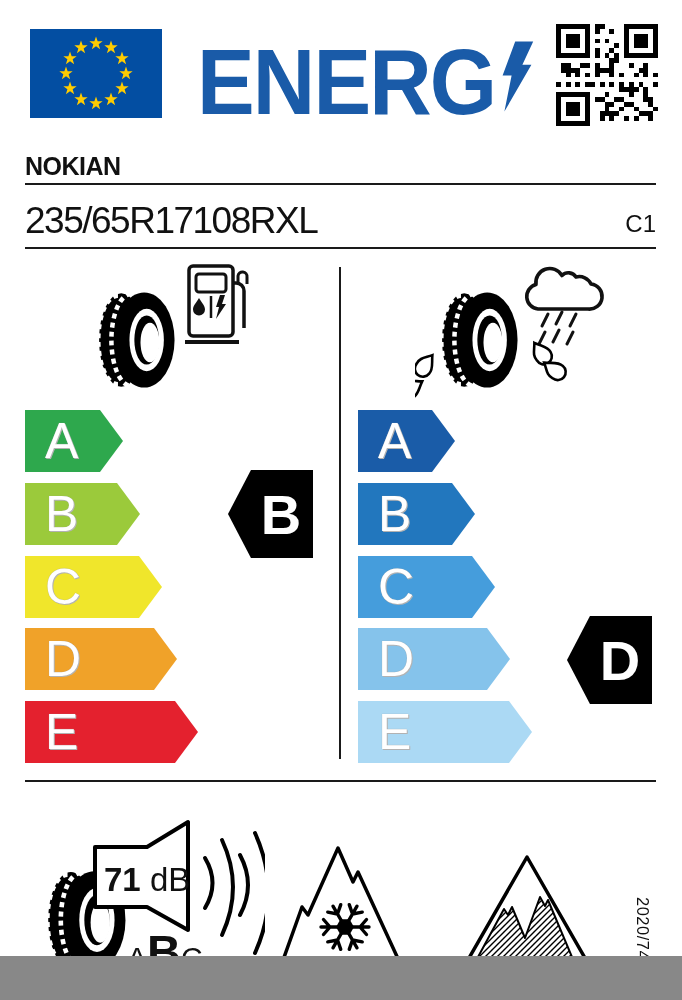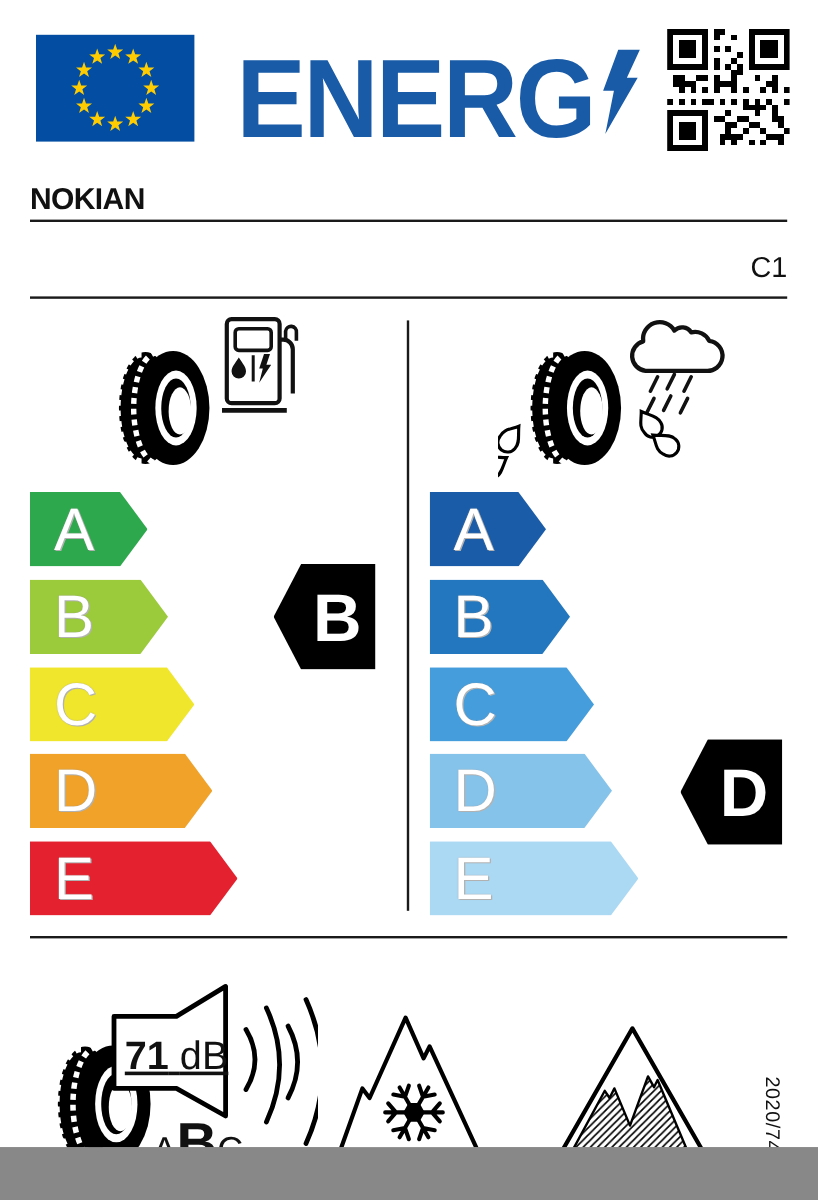--- a/index.html
+++ b/index.html
@@ -33,21 +33,21 @@
   .ww1{width:97px}.ww2{width:117px}.ww3{width:137px}.ww4{width:152px}.ww5{width:174px}
 
   .marker { position:absolute; width:85px; height:88px; background:#000; color:#fff;
             clip-path:polygon(27% 0, 100% 0, 100% 100%, 27% 100%, 0 50%);
             display:flex; align-items:center; justify-content:center; padding-left:21px;
             font-size:56px; font-weight:bold; }
   .marker-fuel { left:228px; top:470px; }
   .marker-wet  { left:567px; top:616px; }
 
   
-  .noise-db { position:absolute; left:104px; top:861px; font-size:33px; white-space:nowrap;text-decoration:underline; }
+  .noise-db { position:absolute; left:104px; top:861px; font-size:33px; white-space:nowrap; }
   .noise-db b { font-weight:bold; }
   .noise-abc { position:absolute; left:127px; top:924px; display:flex; align-items:baseline; letter-spacing:0; }
   .noise-abc .sm { font-size:30px; }
   .noise-abc .big { font-size:47px; font-weight:bold; }
   .regnum { position:absolute; left:652px; top:897px; font-size:16.5px; letter-spacing:0.5px;
             transform:rotate(90deg); transform-origin:top left; white-space:nowrap; }
   svg { display:block; }
 </style>
 </head>
 <body>
@@ -280,20 +280,21 @@
         <rect x="2" y="20" width="1" height="1"></rect>
         <rect x="3" y="20" width="1" height="1"></rect>
         <rect x="4" y="20" width="1" height="1"></rect>
         <rect x="5" y="20" width="1" height="1"></rect>
         <rect x="6" y="20" width="1" height="1"></rect>
       </g>
   </svg>
 
   <div class="brand">NOKIAN</div>
   <div class="rule rule1"></div>
+  <div class="tiresize">235/65R17108RXL</div>
   <div class="tireclass">C1</div>
   <div class="rule rule2"></div>
 
   <div class="vdivider"></div>
 
   <svg style="position:absolute;left:90px;top:258px" width="170" height="150" viewBox="0 0 170 150">
     <use href="#tire-symbol" x="5" y="27" width="82" height="110"></use>
     <g transform="translate(99,8)" stroke="#111" fill="none">
       <rect x="0" y="0" width="44" height="70" rx="4" stroke-width="3.5" fill="#fff"></rect>
       <rect x="7" y="8" width="30" height="18" rx="3" stroke-width="3"></rect>

